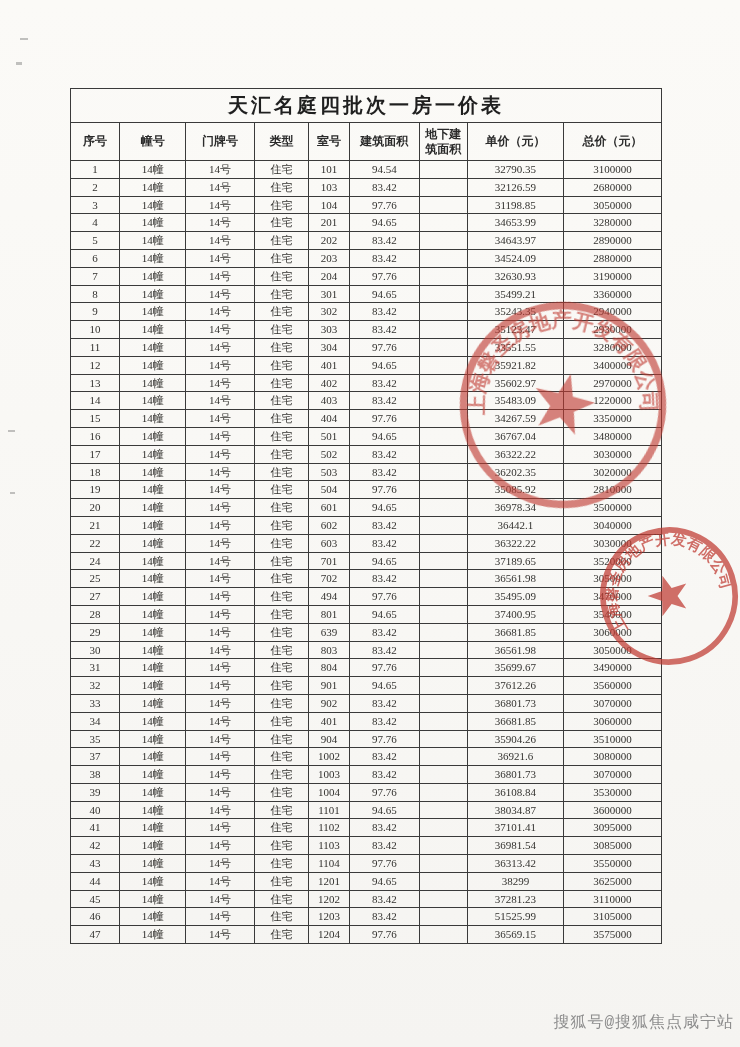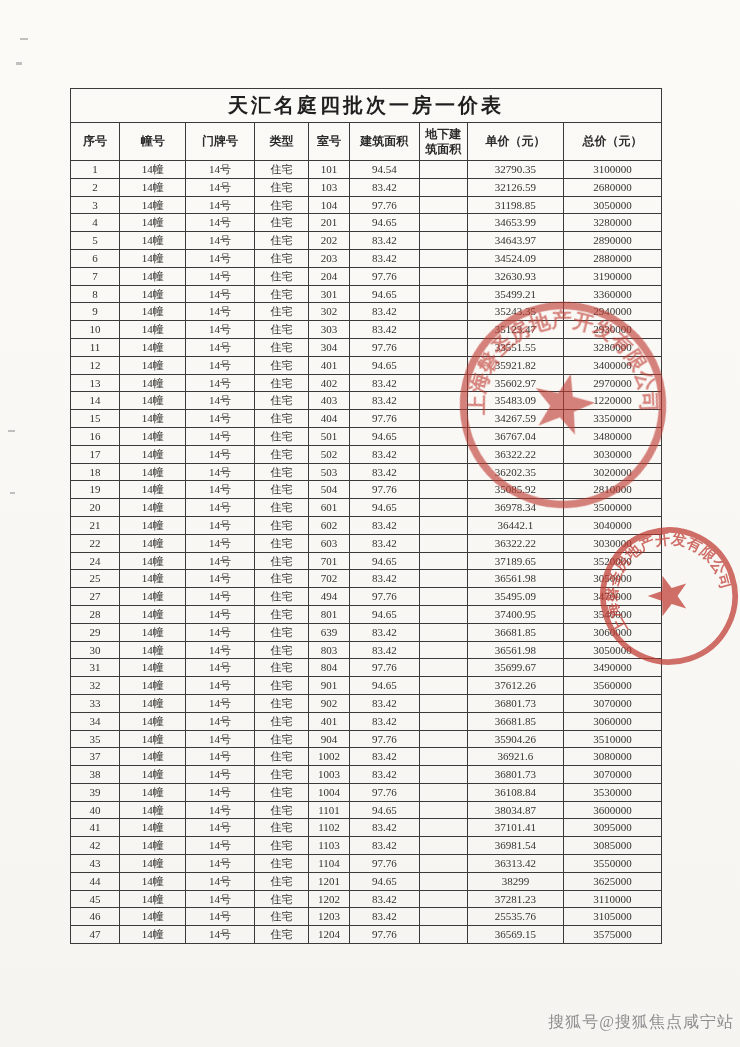--- a/index.html
+++ b/index.html
@@ -69,21 +69,21 @@
     pointer-events:none;
     color:#c03a31;
   }
   .stamp-1 { left:456px; top:298px; width:214px; height:214px; opacity:.62; filter:blur(.7px); transform:rotate(14deg); }
   .stamp-2 { left:598px; top:520px; width:142px; height:152px; opacity:.72; transform:rotate(-18deg); }
   .stamp svg { width:100%; height:100%; overflow:visible; }
   .watermark {
     position:absolute;
     right:6px; top:1012px;
     font-size:16px;
-    font-family:Liberation Serif, serif;
+    font-family:Liberation Mono, monospace;
     color:#8d8d8d;
     letter-spacing:1px;
   }
 </style>
 </head>
 <body>
 
 <div class="scan-page">
 
   <div class="artifact" style="left:20px;top:38px;width:8px;height:2px;"></div>
@@ -584,21 +584,21 @@
             <td>3110000</td>
           </tr>
           <tr class="data-row">
             <td>46</td>
             <td>14幢</td>
             <td>14号</td>
             <td>住宅</td>
             <td>1203</td>
             <td>83.42</td>
             <td></td>
-            <td>25535.76</td>
+            <td>51525.99</td>
             <td>3105000</td>
           </tr>
           <tr class="data-row">
             <td>47</td>
             <td>14幢</td>
             <td>14号</td>
             <td>住宅</td>
             <td>1204</td>
             <td>97.76</td>
             <td></td>

